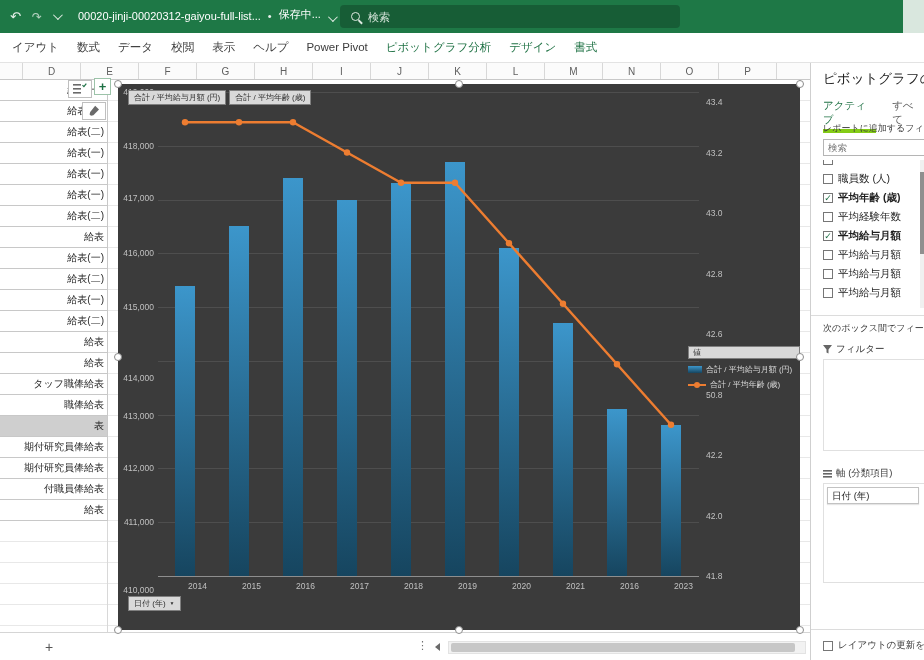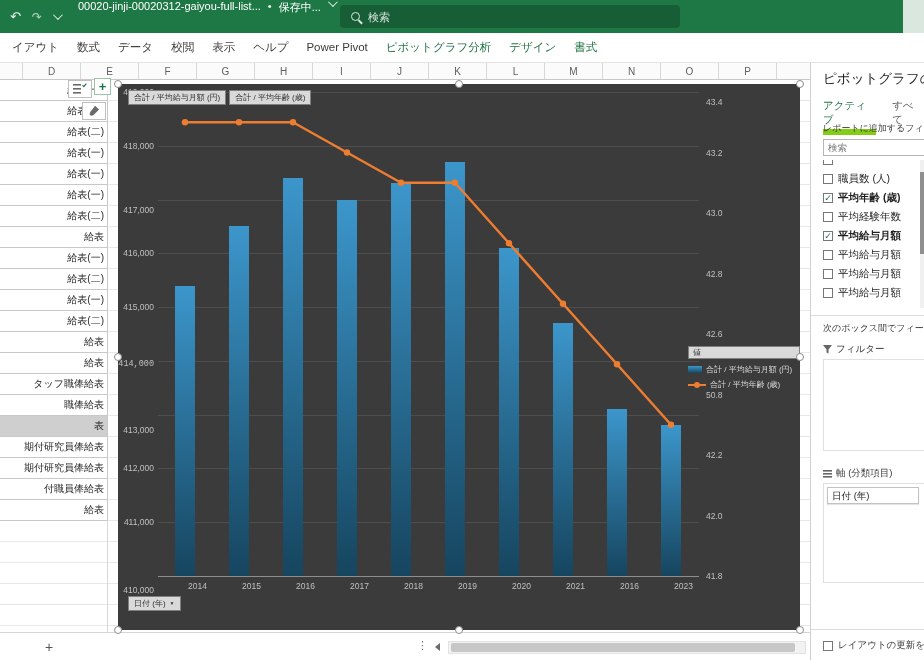--- a/index.html
+++ b/index.html
@@ -7,21 +7,21 @@
   .app {
     position: relative; width: 924px; height: 660px; overflow: hidden;
     font-family: "Liberation Sans","DejaVu Sans",sans-serif; background:#fff;
     -webkit-font-smoothing: antialiased;
   }
   
   .title-bar { position:absolute; left:0; top:0; width:924px; height:33px; background:#1E7846; }
   .qa-icons { position:absolute; left:10px; top:0; height:33px; display:flex; align-items:center; gap:11px; color:#E9F1EB; font-size:13px; }
   .qa-icons .dim { opacity:.75; font-size:12px; }
   .chev { width:7px; height:7px; border-right:1.5px solid #DFEAE2; border-bottom:1.5px solid #DFEAE2; transform:rotate(45deg) translateY(-2px); display:inline-block; }
-  .doc-title { position:absolute; left:78px; top:0; height:22px; display:flex; align-items:flex-start; gap:7px; color:#FFFFFF; font-size:11px; white-space:nowrap; }
+  .doc-title { position:absolute; left:78px; top:0; height:22px; display:flex; align-items:flex-end; gap:7px; color:#FFFFFF; font-size:11px; white-space:nowrap; }
   .doc-title .sep { opacity:.9; }
   .search-pill { position:absolute; left:340px; top:5px; width:340px; height:23px; background:rgba(0,0,0,0.22); border-radius:4px; display:flex; align-items:center; padding-left:11px; gap:8px; }
   .mag { width:9px; height:9px; border:1.5px solid #DFEAE2; border-radius:50%; position:relative; flex:none; }
   .mag::after { content:""; position:absolute; width:5px; height:1.5px; background:#DFEAE2; transform:rotate(45deg); right:-4px; bottom:-2px; }
   .search-pill input { background:transparent; border:none; outline:none; color:#fff; font-size:11px; flex:1; font-family:inherit; }
   .search-pill input::placeholder { color:#D9E7DD; opacity:1; }
   .tb-corner { position:absolute; left:903px; top:0; width:21px; height:33px; background:#E9F1EB; opacity:.92; }
   
   .ribbon { position:absolute; left:0; top:33px; width:924px; height:30px; background:#FFFFFF; border-bottom:1px solid #E3E3E3; display:flex; align-items:center; font-size:11.5px; color:#3C3C3C; }
   .rtab { padding:0 9px; line-height:29px; white-space:nowrap; cursor:default; }
@@ -59,21 +59,21 @@
   .sw-bar { width:14px; height:7px; background:linear-gradient(180deg,#3C96CB,#16455F); flex:none; }
   .sw-line { width:18px; height:8px; position:relative; flex:none; }
   .sw-line::before { content:""; position:absolute; left:0; right:0; top:3px; height:2px; background:#ED7D31; }
   .sw-line::after { content:""; position:absolute; left:6px; top:1px; width:6px; height:6px; border-radius:50%; background:#ED7D31; }
   .handle { position:absolute; width:8px; height:8px; border-radius:50%; background:#FFFFFF; border:1px solid #8C8C8C; z-index:5; }
   
   .pane { position:absolute; left:810px; top:63px; width:114px; height:597px; background:#FFFFFF; border-left:1px solid #CFCFCF; overflow:hidden; }
   .pane > div { position:absolute; }
   .pane-title { left:12px; top:7px; font-size:13.5px; color:#1F1F1F; white-space:nowrap; }
   .pane-tabs { left:12px; top:36px; display:flex; gap:16px; font-size:10.5px; }
-  .pane-tab.active { color:#217346; border-bottom:6px solid #84cc16; padding-bottom:2px; }
+  .pane-tab.active { color:#217346; border-bottom:4px solid #84cc16; padding-bottom:2px; }
   .pane-tab.inactive { color:#5F5F5F; }
   .pane-hint { left:12px; top:59px; font-size:9px; color:#3B3B3B; white-space:nowrap; }
   .pane-search { left:12px; top:74px; width:200px; height:17px; }
   .pane-search input { width:100%; height:100%; border:1px solid #B5B5B5; font-size:9.5px; padding:0 4px; color:#444; font-family:inherit; outline:none; }
   .pane-search input::placeholder { color:#767676; opacity:1; }
   .field-list { left:12px; top:97px; width:200px; height:148px; overflow:hidden; }
   .field-row { display:flex; align-items:center; height:19px; gap:5px; font-size:10.5px; color:#1F1F1F; white-space:nowrap; }
   .field-row.bold { font-weight:bold; }
   .cb { width:10px; height:10px; border:1px solid #767676; background:#fff; flex:none; font-size:9px; line-height:8px; text-align:center; color:#1E7145; font-weight:bold; }
   .list-scroll-track { left:109px; top:97px; width:4px; height:148px; background:#F0F0F0; }
@@ -192,29 +192,29 @@
 
   <div class="chart">
     <div style="position:absolute; left:0; top:0; width:682px; height:546px;">
         <div class="gridline axisline" style="top: 492px;"></div>
         <div class="ytick left" style="top: 501px;">410,000</div>
         <div class="gridline" style="top: 438.222px;"></div>
         <div class="ytick left" style="top: 433.222px;">411,000</div>
         <div class="gridline" style="top: 384.444px;"></div>
         <div class="ytick left" style="top: 379.444px;">412,000</div>
         <div class="gridline" style="top: 330.667px;"></div>
-        <div class="ytick left" style="top: 341px;">413,000</div>
+        <div class="ytick left" style="top: 327px;">413,000</div>
         <div class="gridline" style="top: 276.889px;"></div>
-        <div class="ytick left" style="top: 275px; font-family: Liberation Mono, monospace;">414,000</div>
+        <div class="ytick left" style="top: 289px;">414,000</div>
         <div class="gridline" style="top: 223.111px;"></div>
         <div class="ytick left" style="top: 218.111px;">415,000</div>
         <div class="gridline" style="top: 169.333px;"></div>
         <div class="ytick left" style="top: 164.333px;">416,000</div>
         <div class="gridline" style="top: 115.556px;"></div>
-        <div class="ytick left" style="top: 121px;">417,000</div>
+        <div class="ytick left" style="top: 109px;">417,000</div>
         <div class="gridline" style="top: 61.7778px;"></div>
         <div class="ytick left" style="top: 56.7778px;">418,000</div>
         <div class="gridline" style="top: 8px;"></div>
         <div class="ytick left" style="top: 3px;">419,000</div>
         <div class="ytick right" style="top: 487px;">41.8</div>
         <div class="ytick right" style="top: 426.5px;">42.0</div>
         <div class="ytick right" style="top: 366px;">42.2</div>
         <div class="ytick right" style="top: 305.5px;">50.8</div>
         <div class="ytick right" style="top: 245px;">42.6</div>
         <div class="ytick right" style="top: 184.5px;">42.8</div>

